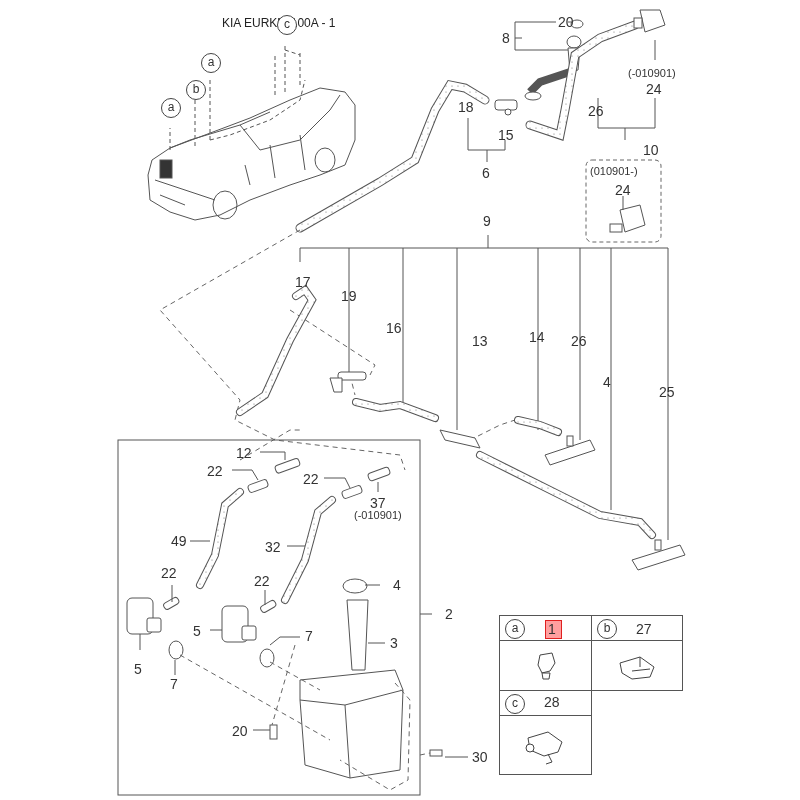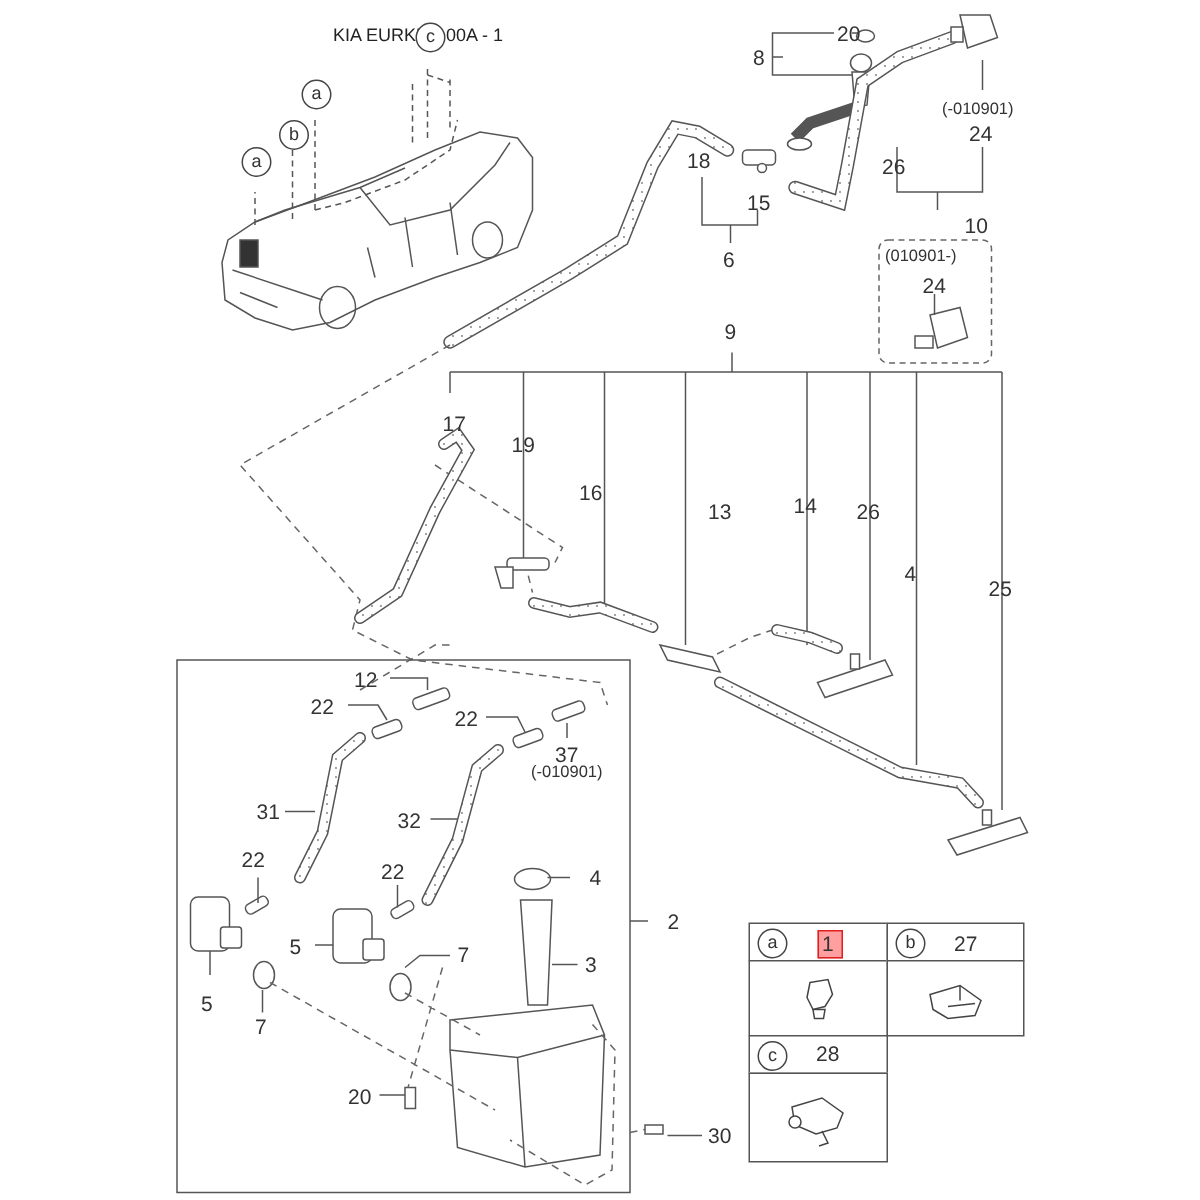--- a/index.html
+++ b/index.html
@@ -234,21 +234,21 @@
   <div class="lbl" style="left:529px;top:330px">14</div>
   <div class="lbl" style="left:571px;top:334px">26</div>
   <div class="lbl" style="left:603px;top:375px">4</div>
   <div class="lbl" style="left:659px;top:385px">25</div>
 
   <div class="lbl" style="left:236px;top:446px">12</div>
   <div class="lbl" style="left:207px;top:464px">22</div>
   <div class="lbl" style="left:303px;top:472px">22</div>
   <div class="lbl" style="left:370px;top:496px">37</div>
   <div class="lbl small" style="left:354px;top:510px">(-010901)</div>
-  <div class="lbl" style="left:171px;top:534px">31</div>
+  <div class="lbl" style="left:171px;top:534px">49</div>
   <div class="lbl" style="left:265px;top:540px">32</div>
   <div class="lbl" style="left:161px;top:566px">22</div>
   <div class="lbl" style="left:254px;top:574px">22</div>
   <div class="lbl" style="left:393px;top:578px">4</div>
   <div class="lbl" style="left:445px;top:607px">2</div>
   <div class="lbl" style="left:193px;top:624px">5</div>
   <div class="lbl" style="left:305px;top:629px">7</div>
   <div class="lbl" style="left:390px;top:636px">3</div>
   <div class="lbl" style="left:134px;top:662px">5</div>
   <div class="lbl" style="left:170px;top:677px">7</div>

